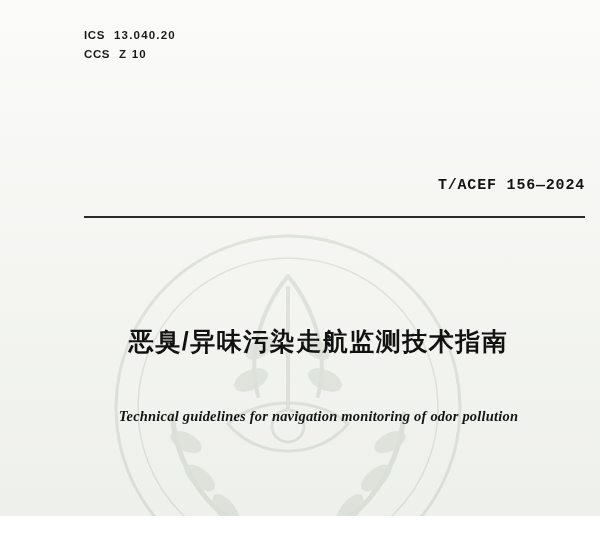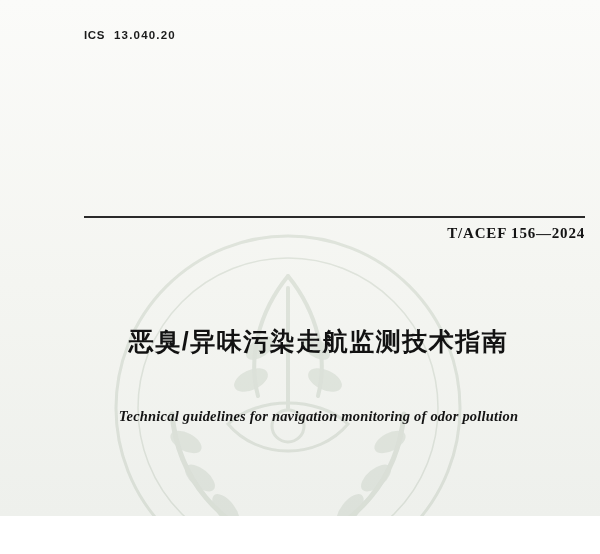--- a/index.html
+++ b/index.html
@@ -62,26 +62,25 @@
     color: #111111;
     letter-spacing: 34px;
     text-indent: 34px;
     line-height: 72px;
   }
 
   .std-number {
     position: absolute;
     right: 52px;
     top: 177px;
-    font-family: Liberation Serif, serif;
+    font-family: Liberation Mono, monospace;
     font-weight: bold;
     font-size: 15px;
     letter-spacing: 0.8px;
     color: #141414;
-    margin-top: 48px;
   }
 
   .rule {
     position: absolute;
     left: 84px;
     right: 52px;
     top: 216px;
     height: 2px;
     background: #2a2a2a;
   }
@@ -149,20 +148,23 @@
       </g>
       <path d="M120 196 C150 168, 210 168, 240 196 C210 232, 150 232, 120 196 Z" fill="none" stroke="#4e6b4a" stroke-width="3"></path>
       <circle cx="180" cy="198" r="16" fill="none" stroke="#4e6b4a" stroke-width="3"></circle>
     </svg>
   </div>
 
   <div class="codes">
     <div>
       <span>ICS</span><span class="num">13.040.20</span>
     </div>
+    <div>
+      <span>CCS</span><span class="num">Z 10</span>
+    </div>
   </div>
 
 
   <div class="std-number">T/ACEF 156—2024</div>
 
   <div class="rule"></div>
 
   <div class="cn-title">恶臭/异味污染走航监测技术指南</div>
 
   <div class="en-title">Technical guidelines for navigation monitoring of odor pollution</div>

